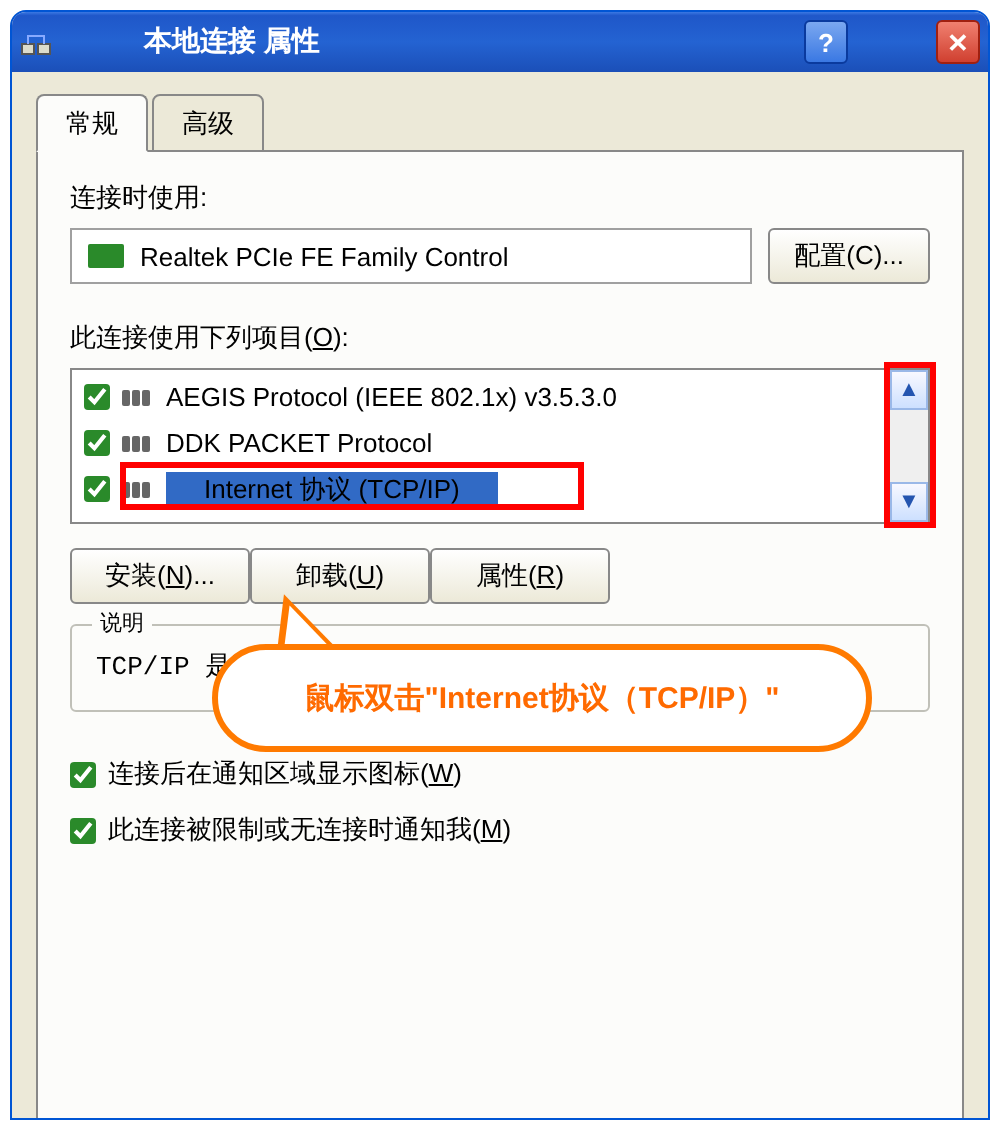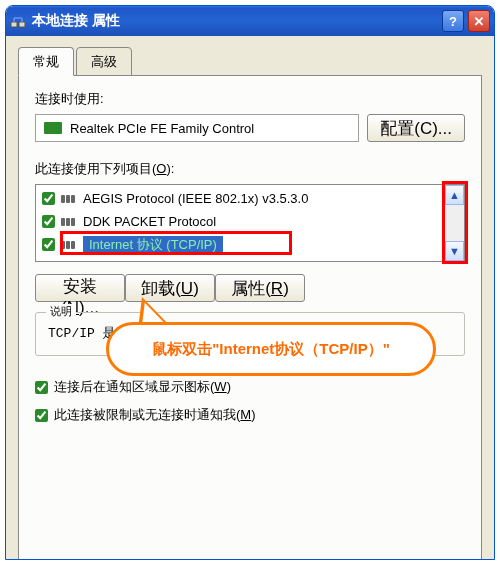--- a/index.html
+++ b/index.html
@@ -1,45 +1,45 @@
 <!DOCTYPE html>
 <html><head>
 <meta charset="utf-8">
 <style>
 * { box-sizing: border-box; margin: 0; padding: 0; font-family: "Microsoft YaHei", SimSun, Tahoma, sans-serif; }
 body { background: #fff; width: 500px; height: 570px; position: relative; }
 
 .window { width: 490px; height: 555px; margin: 5px; border: 1px solid #0055d4; background: #ece9d8; border-radius: 8px 8px 0 0; overflow: hidden; }
-.titlebar { height: 30px; background: linear-gradient(#3a78e3,#1f57c9 6%,#2463d2 50%,#1b4fb8); display: flex; align-items: center; padding: 0 4px; color: #fff; font-size: 14px; }
+.titlebar { height: 30px; background: linear-gradient(#3a78e3,#1f57c9 6%,#2463d2 50%,#1b4fb8); display: flex; align-items: center; padding: 0 4px; color: #fff; font-size: 14px; gap: 40px; }
 .titlebar .icon { width: 16px; height: 16px; margin-right: 6px; }
 .titlebar .title { flex: 1; font-weight: bold; }
 .titlebar .winbtn { width: 22px; height: 22px; margin-left: 4px; border: 1px solid #0a3a9e; border-radius: 3px; background: linear-gradient(#7ba8f0,#3a78e3); display: flex; align-items: center; justify-content: center; color: #fff; font-size: 13px; font-weight: bold; cursor: pointer; }
 .titlebar .closebtn { background: linear-gradient(#f08070,#d04030); border-color: #a02010; }
 
 .client { padding: 10px 12px 6px 12px; height: 512px; position: relative; }
 .tabs { display: flex; position: relative; top: 1px; z-index: 2; }
 .tab { padding: 5px 14px 4px; border: 1px solid #888; background: #ece9d8; font-size: 13px; border-radius: 4px 4px 0 0; margin-right: 2px; cursor: pointer; }
 .tab.active { background: #fcfcfa; border-bottom: 1px solid #fcfcfa; }
 .panel { border: 1px solid #888; background: #fcfcfa; height: 563px; padding: 14px 16px; position: relative; }
 
 .lbl { font-size: 13px; color: #000; margin-bottom: 6px; }
 
 .adapter-row { display: flex; gap: 8px; margin-bottom: 18px; }
 .adapter-box { flex: 1; height: 28px; border: 1px solid #a0a0a0; background: #fff; display: flex; align-items: center; padding: 0 8px; font-family: "Courier New", monospace; font-size: 13px; }
 .adapter-box .nic-icon { width: 18px; height: 12px; background: #2a8a2a; margin-right: 8px; border-radius: 1px; }
-.btn { height: 28px; padding: 0 12px; border: 1px solid #888; background: linear-gradient(#fff,#ece9d8); font-size: 17px; cursor: pointer; border-radius: 3px; }
+.btn { height: 28px; padding: 0 12px; border: 1px solid #888; background: linear-gradient(#fff,#ece9d8); font-size: 13px; cursor: pointer; border-radius: 3px; }
 
 .listbox { border: 1px solid #888; background: #fff; height: 78px; overflow: hidden; display: flex; }
 .list-inner { flex: 1; padding: 2px 0; }
 .list-item { display: flex; align-items: center; height: 23px; padding: 0 6px; font-family: "Courier New", monospace; font-size: 13px; }
 .list-item input[type=checkbox]{ margin-right: 6px; accent-color: #2a8a2a; }
 .proto-icon { width: 16px; height: 10px; margin-right: 6px; display: flex; gap: 1px; align-items: center; }
 .proto-icon span { width: 4px; height: 8px; background: #666; border-radius: 1px; }
 .list-item.selected { background: #ffffff; }
-.list-item.selected .txt { background: #316ac5; color: #86efac; padding: 0 6px; }
+.list-item.selected .txt { background: #316ac5; color: #000000; padding: 0 19px; }
 .red-box-item { position: absolute; border: 3px solid #ff0000; }
 
 .scroll { width: 20px; border-left: 1px solid #ccc; background: #efefef; display: flex; flex-direction: column; justify-content: space-between; }
 .red-scroll-box { position: absolute; border: 3px solid #ff0000; }
 .scroll-btn { height: 20px; background: linear-gradient(#f8f8ff,#cde0ff); border: 1px solid #9ab8e8; display: flex; align-items: center; justify-content: center; color: #2455b0; cursor: pointer; font-size: 11px; }
 
 .btn-row { display: flex; gap: 0; margin-top: 12px; }
 .btn-small { width: 90px; }
 
 .fieldset { border: 1px solid #c0c0b8; border-radius: 3px; padding: 10px 12px; margin-top: 10px; position: relative; }

